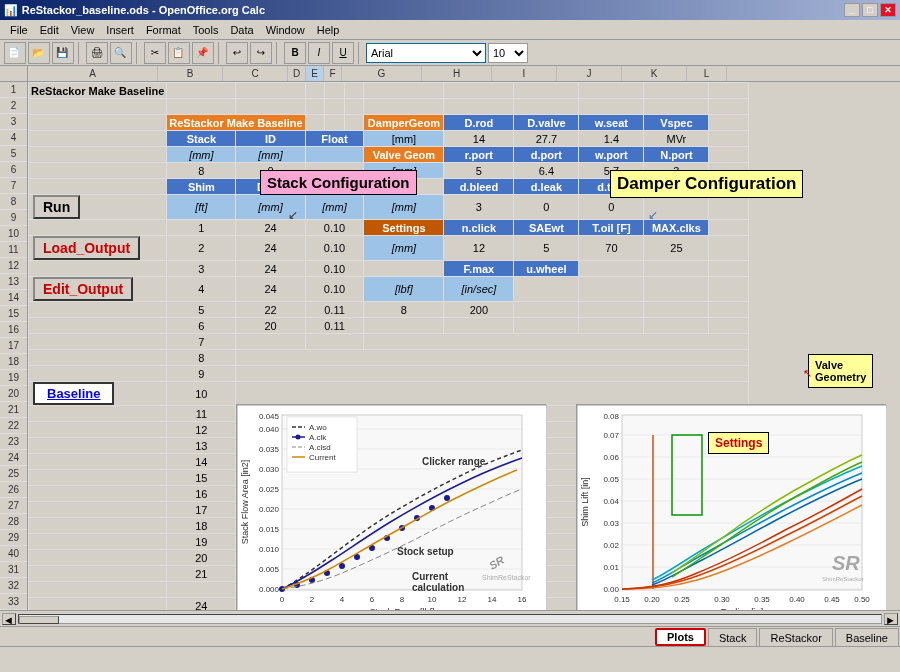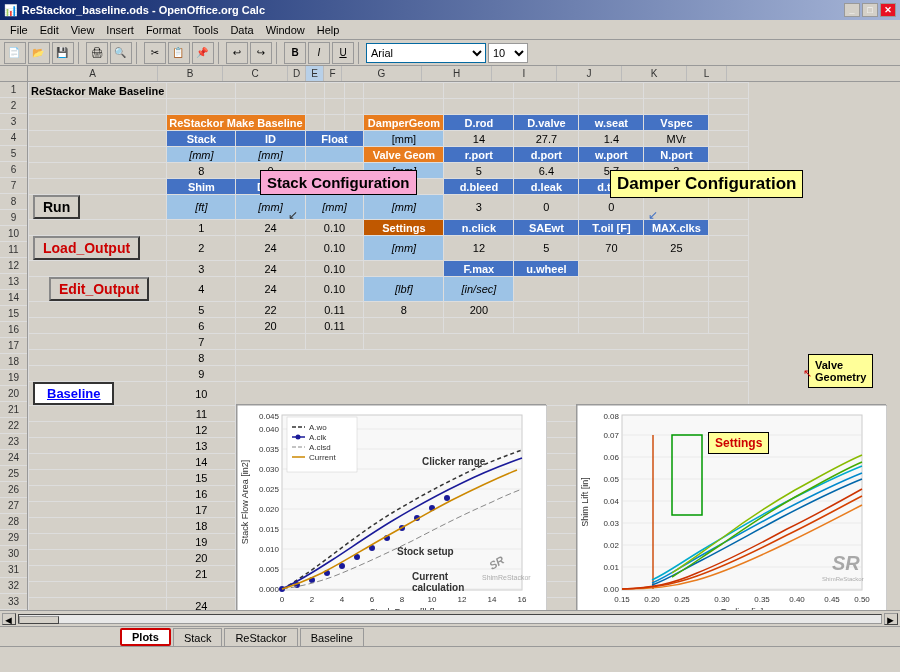--- a/index.html
+++ b/index.html
@@ -390,21 +390,21 @@
           <div class="row-num">20</div>
           <div class="row-num">21</div>
           <div class="row-num">22</div>
           <div class="row-num">23</div>
           <div class="row-num">24</div>
           <div class="row-num">25</div>
           <div class="row-num">26</div>
           <div class="row-num">27</div>
           <div class="row-num">28</div>
           <div class="row-num">29</div>
-          <div class="row-num">30</div>
+          <div class="row-num">40</div>
           <div class="row-num">31</div>
           <div class="row-num">32</div>
           <div class="row-num">33</div>
         </div>
 
         <div class="grid-area">
           <table class="grid-table">
 
             <tbody>
                 <tr>
@@ -553,21 +553,21 @@
               <td colspan="3" class="col-D cell-center">0.10</td>
               <td class="col-G"></td>
               <td class="col-H cell-header cell-center">F.max</td>
               <td class="col-I cell-header cell-center">u.wheel</td>
               <td class="col-J"></td>
               <td class="col-K"></td>
               <td class="col-L"></td>
             </tr>
 
             <tr>
-              <td class="col-A" style="padding-left:20px;">
+              <td class="col-A" style="padding-left:4px;">
                 <span class="sheet-btn" style="background:#d4d0c8;border:2px outset #888;color:#c00;">Edit_Output</span>
               </td>
               <td class="col-B cell-center">4</td>
               <td class="col-C cell-center">24</td>
               <td colspan="3" class="col-D cell-center">0.10</td>
               <td class="col-G cell-subheader cell-center cell-italic">[lbf]</td>
               <td class="col-H cell-subheader cell-center cell-italic">[in/sec]</td>
               <td class="col-I"></td>
               <td class="col-J"></td>
               <td class="col-K"></td>
@@ -861,21 +861,21 @@
       </div>
 
       <div style="height:16px; background:#d4d0c8; border-top:1px solid #999; display:flex; align-items:center; padding:0 2px;">
         <div style="width:14px;height:12px;background:#d4d0c8;border:1px outset #999;cursor:pointer;">◄</div>
         <div style="flex:1;height:10px;background:#e8e8e8;border:1px inset #999;margin:0 2px;">
           <div style="width:40px;height:8px;background:#d4d0c8;border:1px outset #999;margin-top:1px;"></div>
         </div>
         <div style="width:14px;height:12px;background:#d4d0c8;border:1px outset #999;cursor:pointer;">►</div>
       </div>
 
-      <div style="height:20px;background:#d4d0c8;border-top:1px solid #999;display:flex;align-items:flex-end;padding-left:120px;">
+      <div style="height:20px;background:#d4d0c8;border-top:1px solid #999;display:flex;align-items:flex-end;padding-left:120px;justify-content:flex-end;">
         <div style="display:flex;gap:1px;align-items:flex-end;">
           <div class="tab circle-outline" style="background:white;font-weight:bold;">
             <span>Plots</span>
           </div>
           <div class="tab">
             <span>Stack</span>
           </div>
           <div class="tab">
             <span>ReStackor</span>
           </div>

